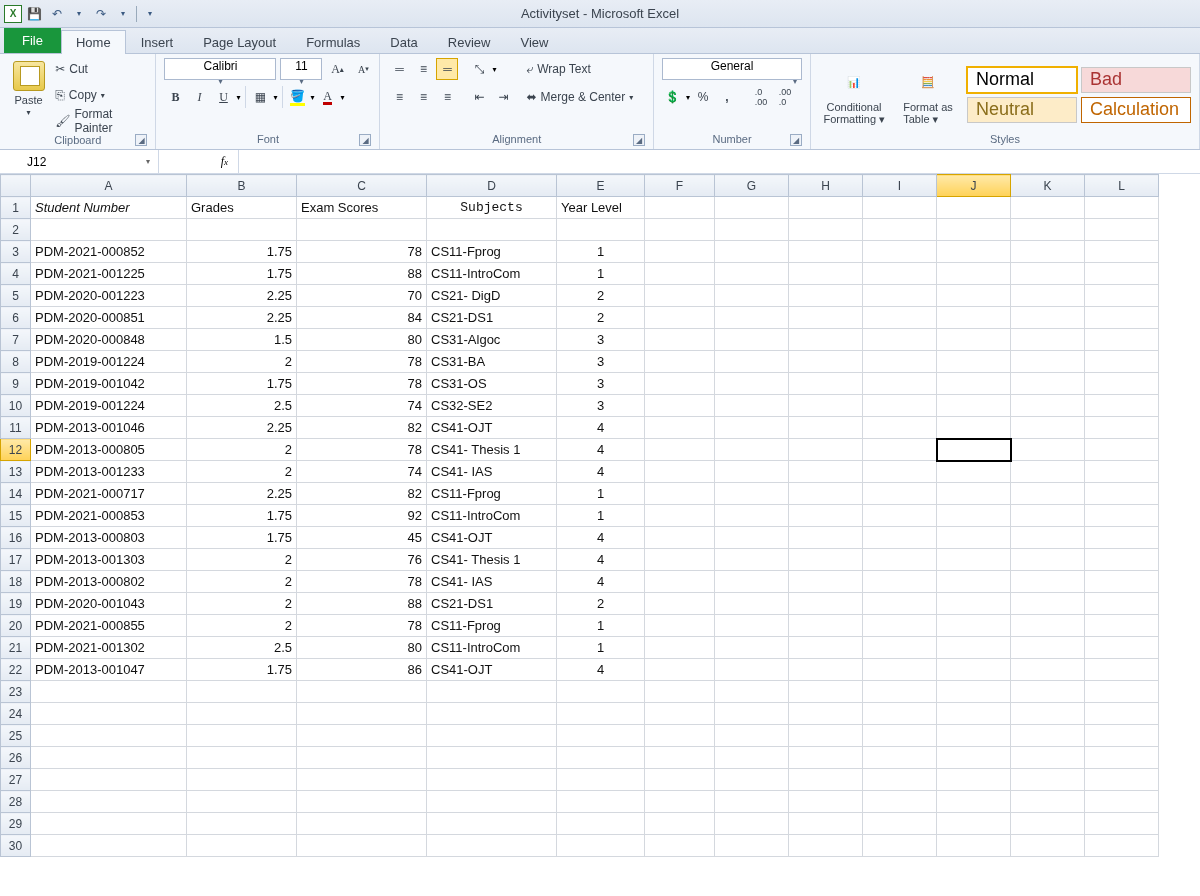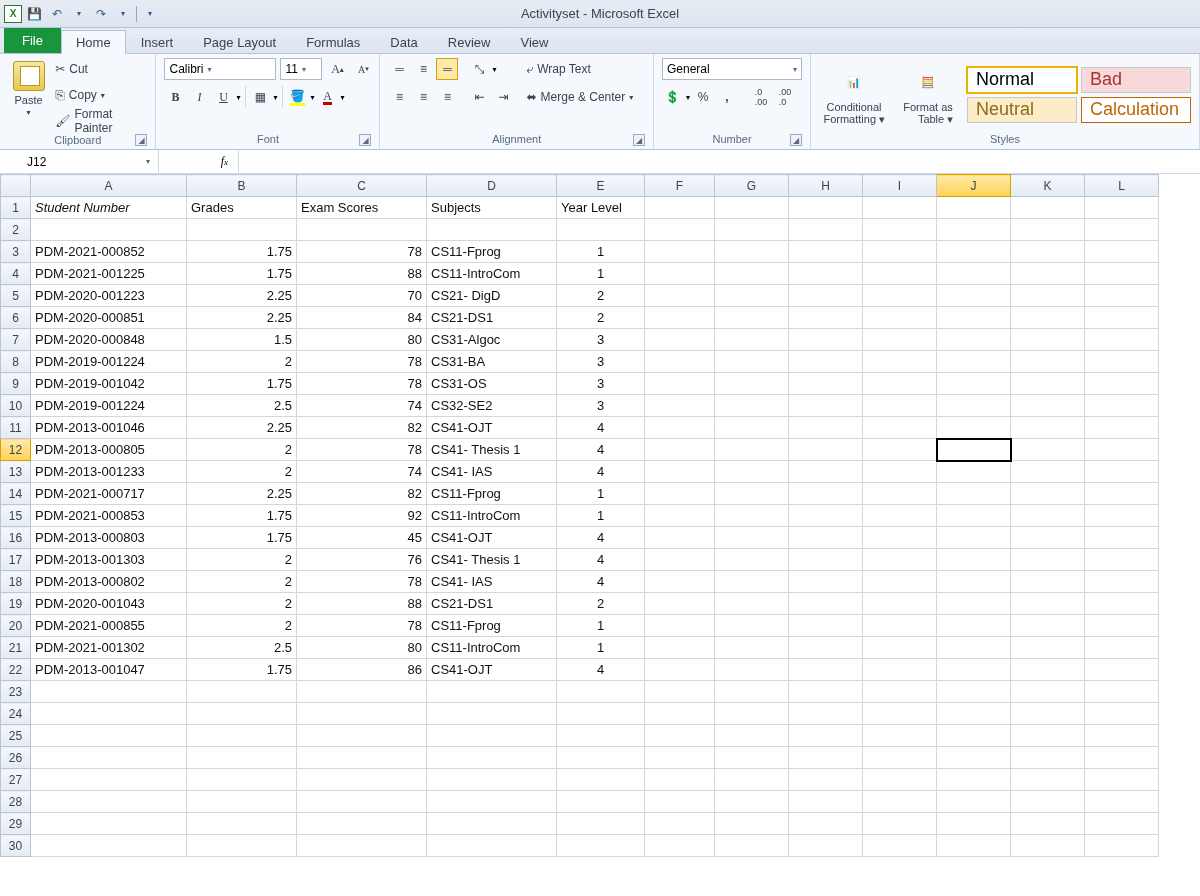--- a/index.html
+++ b/index.html
@@ -96,21 +96,21 @@
     display:flex; flex-direction:column; align-items:center;
     gap:2px; color:#3b444f; font-size:11px;
     padding-top:2px;
   }
   .bigbtn .ic { width:32px; height:32px; display:flex; align-items:center; justify-content:center;}
   .smallrow { display:flex; align-items:center; gap:4px; height:22px; color:#3b444f;}
   .col { display:flex; flex-direction:column; gap:2px;}
   .dd {
     border:1px solid #abb9cf; background:#fff;
     height:22px; display:flex; align-items:center;
-    padding:0 4px; gap:4px;
+    padding:0 4px; gap:4px;flex-direction:column;
   }
   .dd .arrow { font-size:8px; color:#5a6b82;}
   .iconbtn {
     width:22px; height:22px;
     display:flex; align-items:center; justify-content:center;
     color:#3b444f;
   }
   .iconbtn.box { border:1px solid #cfd8e6; background:#f0f3f8;}
   .style-cell {
     width:110px; height:26px; border:1px solid #c8c8c8;
@@ -348,21 +348,21 @@
   </div>
 
   <div class="group" style="flex:1;">
     <div class="group-body" style="align-items:center;">
       <div class="bigbtn" style="width:70px;">
         <div class="ic">📊</div>
         <span style="text-align:center;line-height:12px;">Conditional<br>Formatting ▾</span>
       </div>
       <div class="bigbtn" style="width:66px;">
         <div class="ic">🧮</div>
-        <span style="text-align:right;line-height:12px;">Format as<br>Table ▾</span>
+        <span style="text-align:left;line-height:12px;">Format as<br>Table ▾</span>
       </div>
       <div style="display:grid; grid-template-columns:auto auto; gap:4px;">
         <div class="style-cell style-normal">Normal</div>
         <div class="style-cell style-bad">Bad</div>
         <div class="style-cell style-neutral">Neutral</div>
         <div class="style-cell style-calc">Calculation</div>
       </div>
     </div>
     <div class="group-label">
         <span>Styles</span>
@@ -416,21 +416,21 @@
           <th>K</th>
           <th>L</th>
         </tr>
       </thead>
       <tbody>
         <tr>
           <td class="rowhdr">1</td>
           <td style="text-align: left; font-style: italic;">Student Number</td>
           <td class="num" style="text-align: left;">Grades</td>
           <td class="num" style="text-align: left;">Exam Scores</td>
-          <td style="text-align: left;">Subjects</td>
+          <td style="text-align: center; font-family: Liberation Mono, monospace;">Subjects</td>
           <td class="ctr" style="text-align: left;">Year Level</td>
           <td style="text-align: left;"></td>
           <td style="text-align: left;"></td>
           <td style="text-align: left;"></td>
           <td style="text-align: left;"></td>
           <td style="text-align: left;"></td>
           <td style="text-align: left;"></td>
           <td style="text-align: left;"></td>
         </tr>
         <tr>

